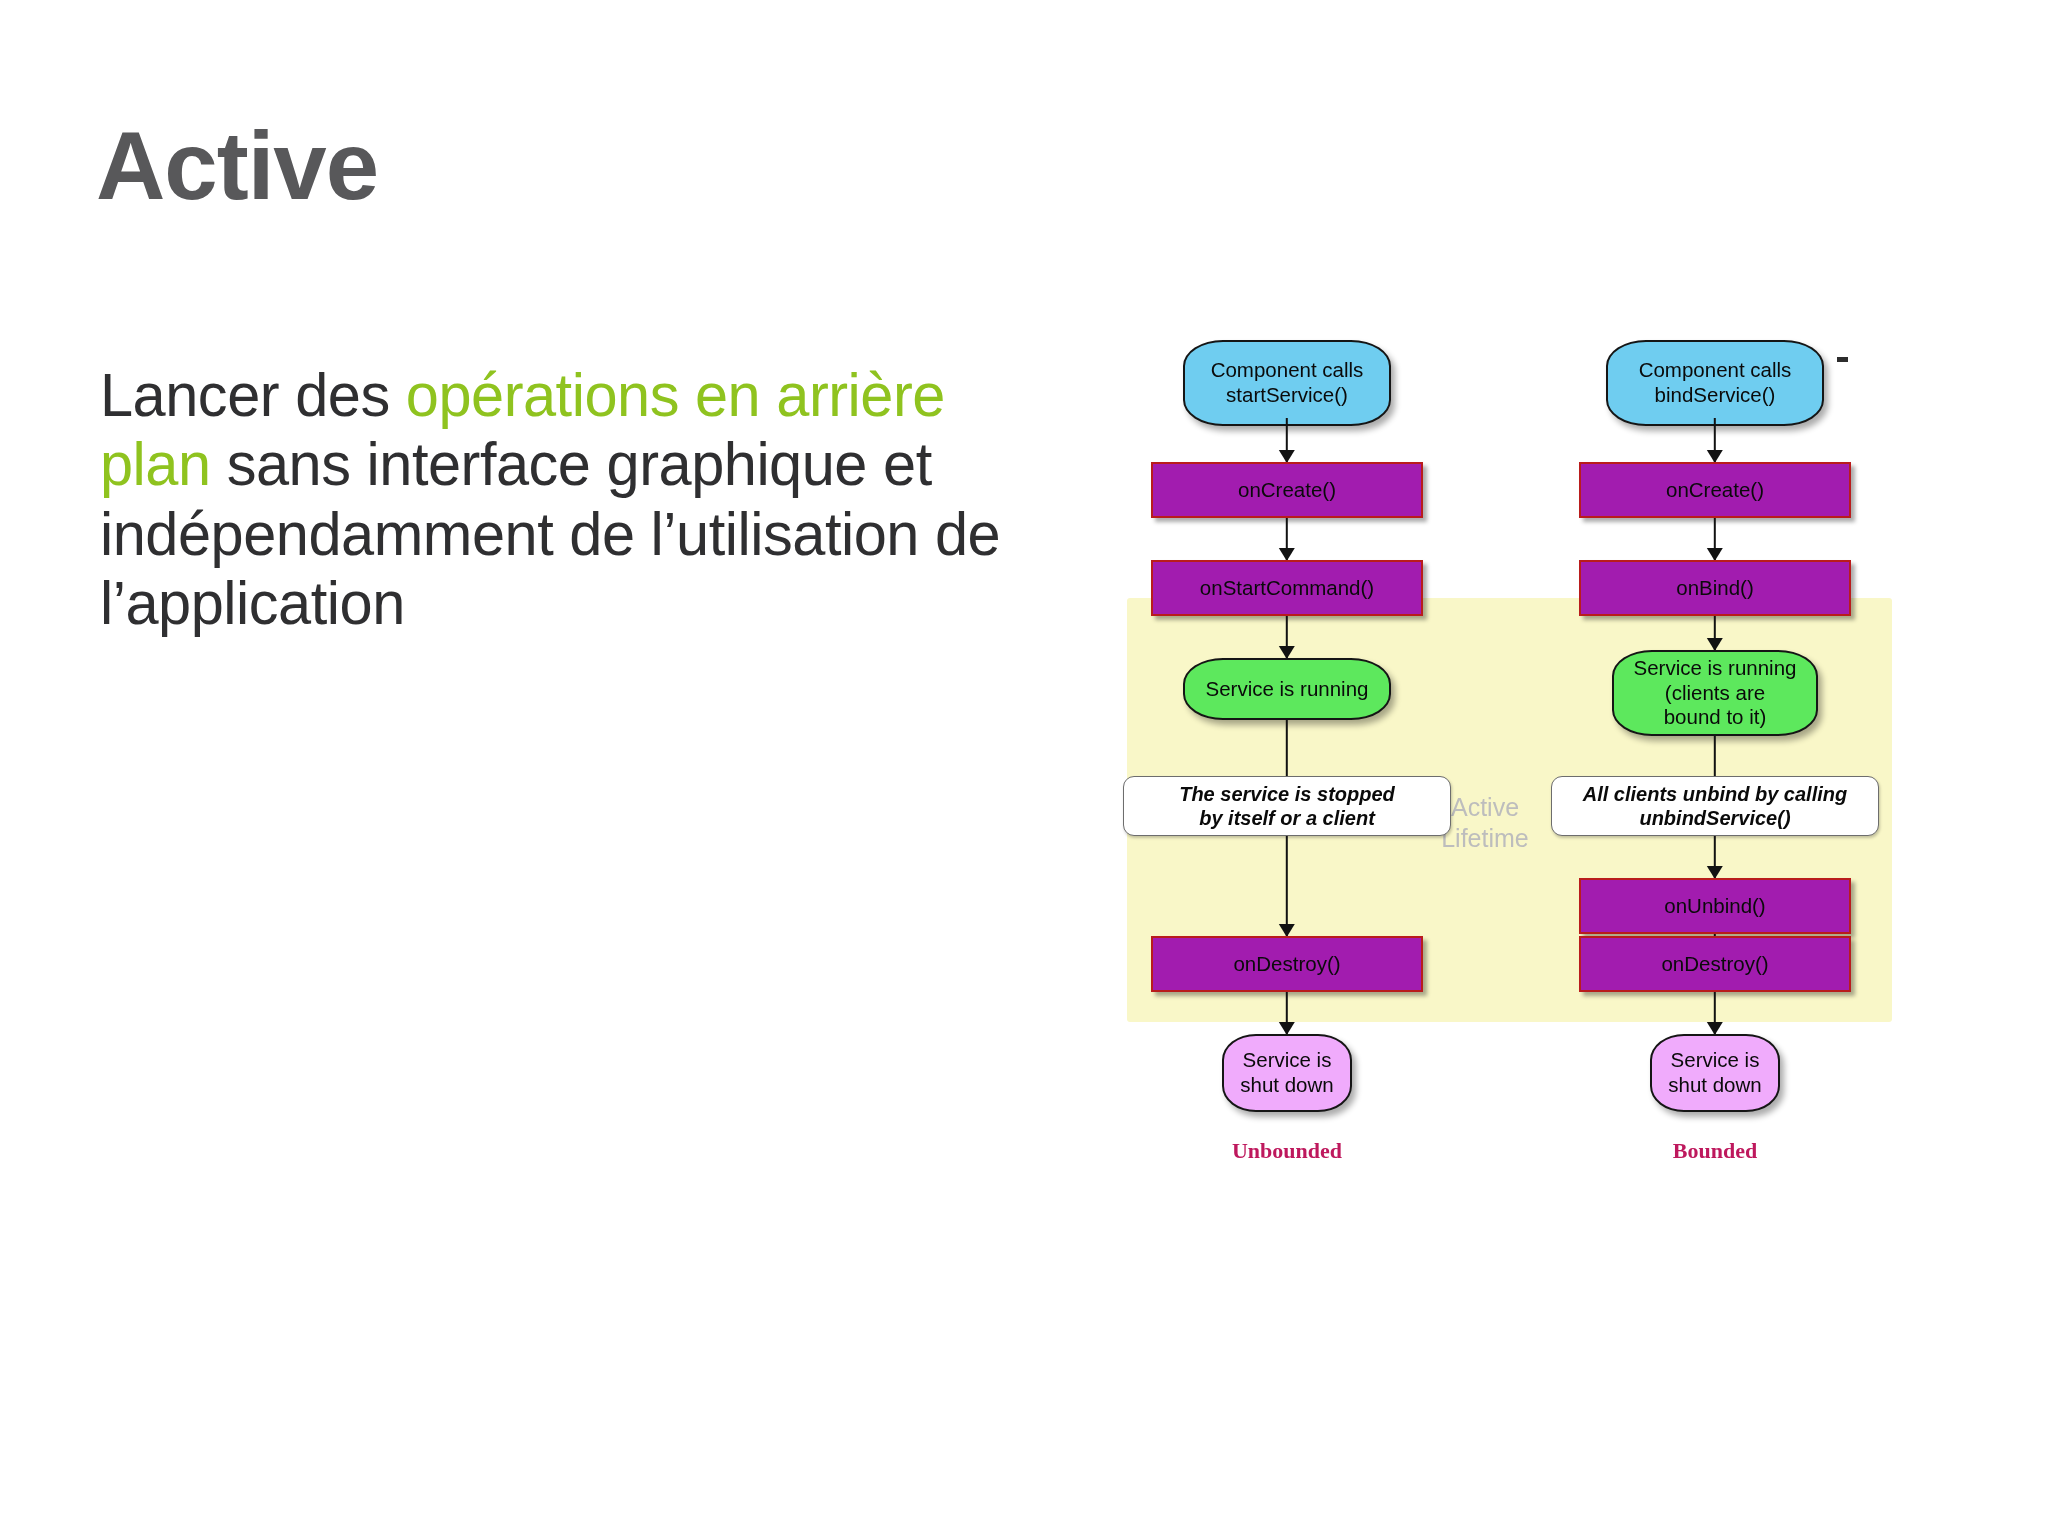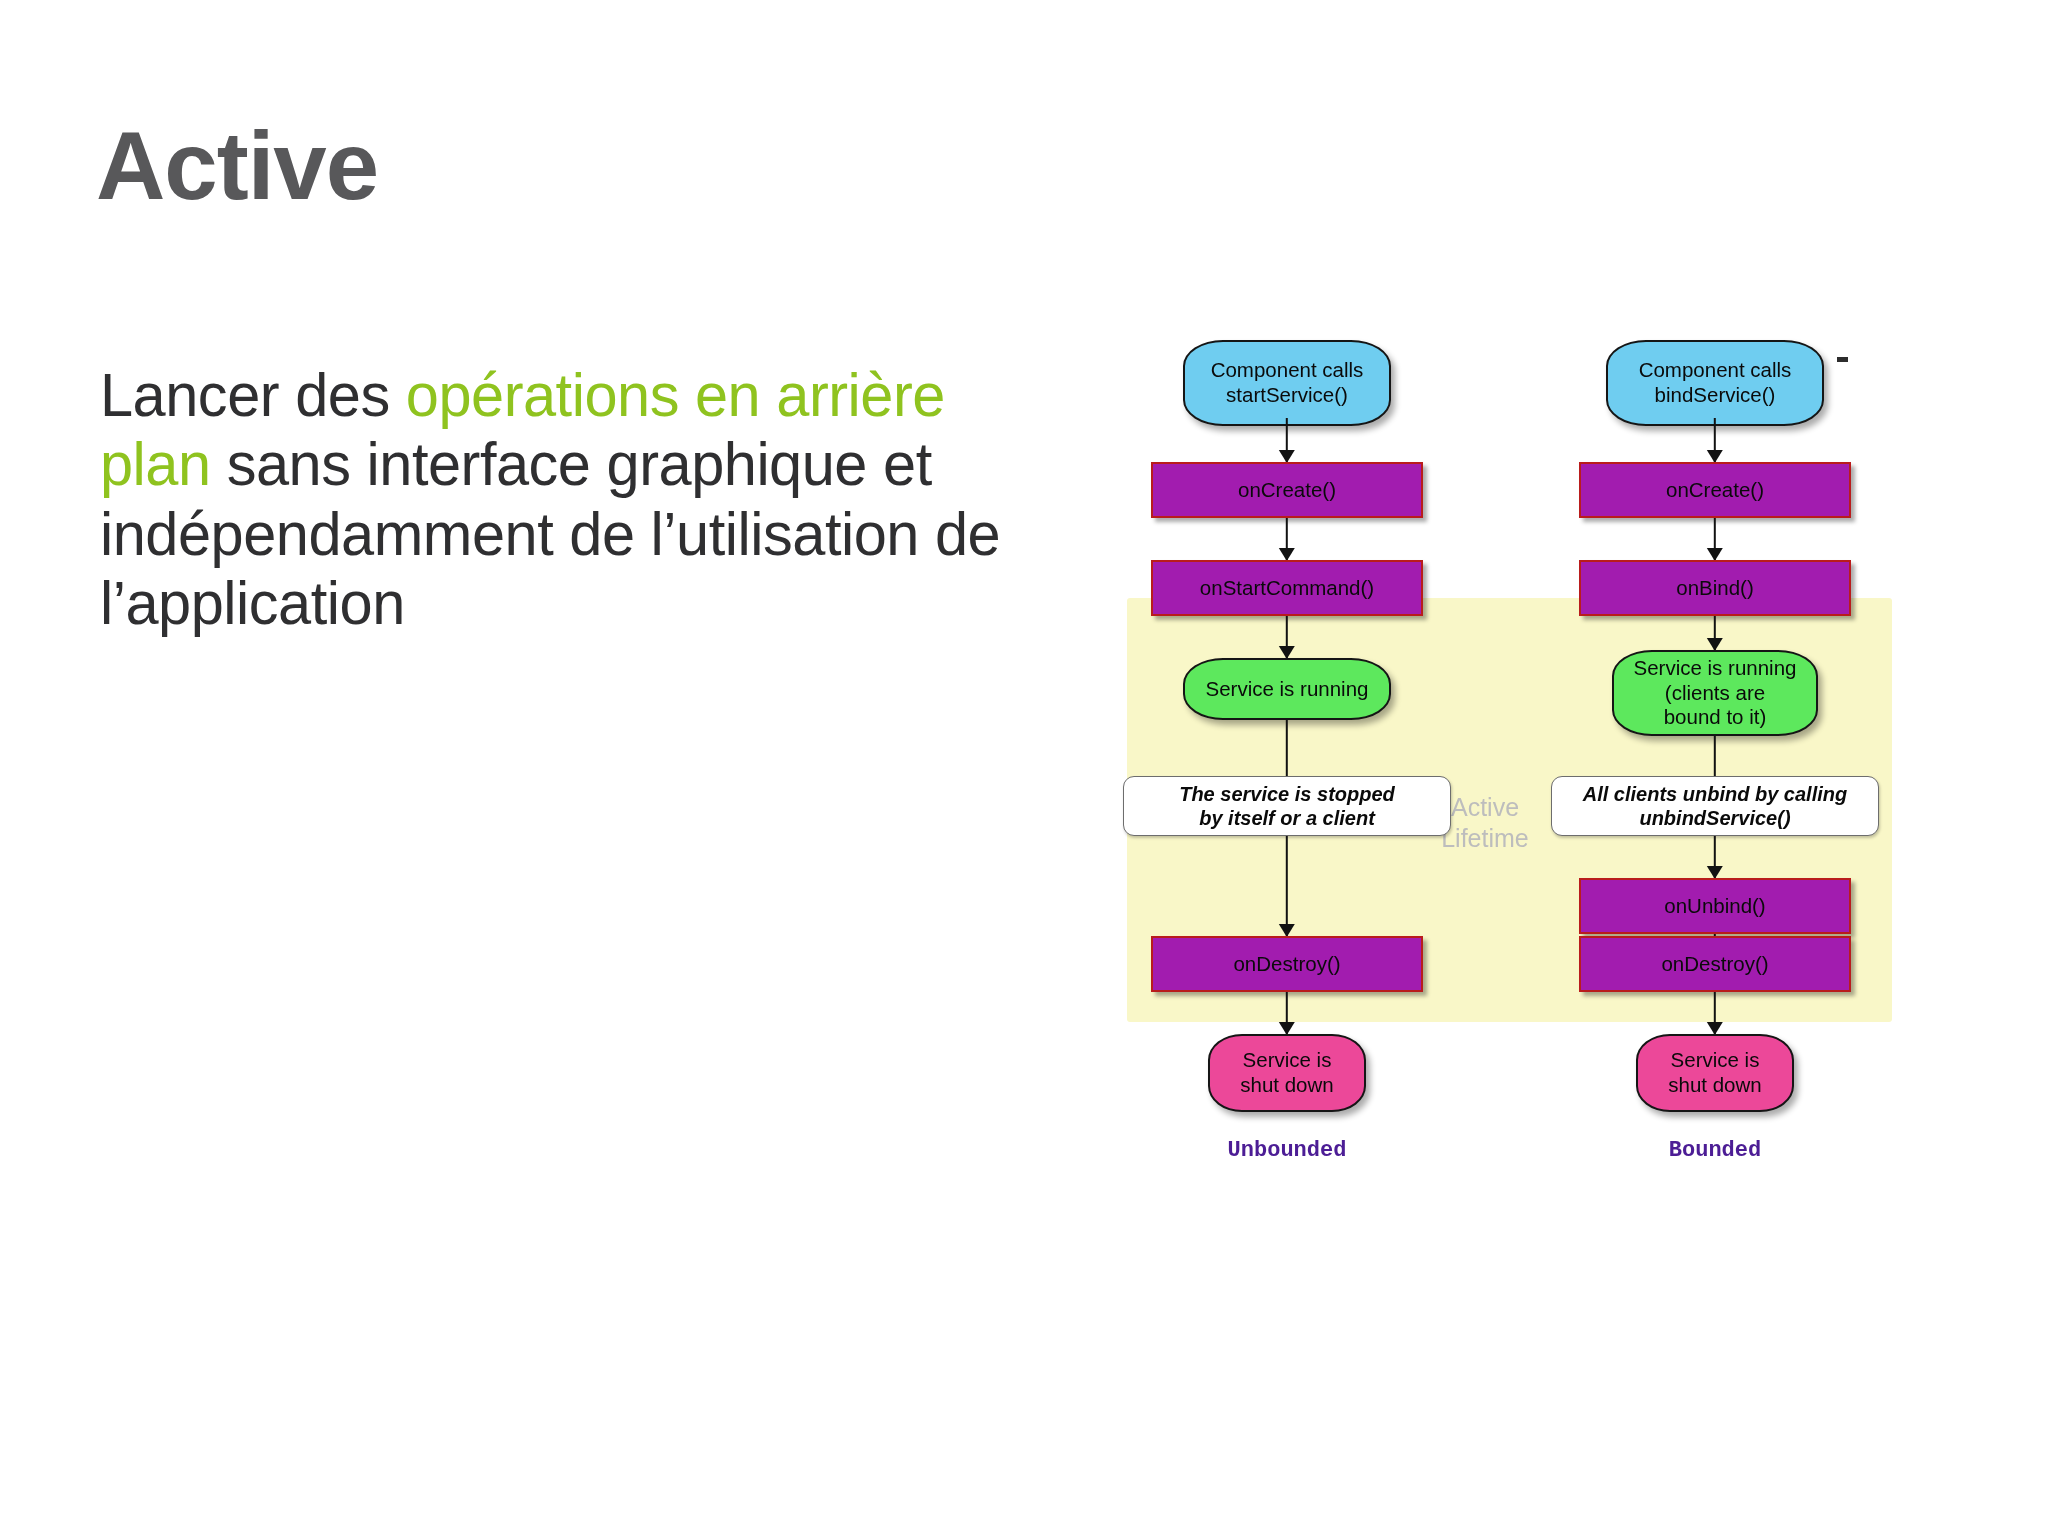--- a/index.html
+++ b/index.html
@@ -110,23 +110,23 @@
     width: 208px;
     background: #5de85d;
     border: 2.5px solid #151515;
     border-radius: 40px / 26px;
     box-shadow: 4px 5px 6px rgba(0,0,0,0.33);
     height: 62px;
   }
   .node.state.tall { height: 86px; width: 206px; }
 
   .node.stop {
-    width: 158px;
+    width: 130px;
     height: 78px;
-    background: #ec4899;
+    background: #f0abfc;
     border: 2.5px solid #151515;
     border-radius: 34px / 26px;
     box-shadow: 4px 5px 6px rgba(0,0,0,0.33);
   }
 
   .node.callout {
     background: #ffffff;
     border: 1.5px solid #6d6d6d;
     border-radius: 11px;
     font-style: italic;
@@ -152,24 +152,24 @@
     transform: translateX(-50%);
     border-left: 8px solid transparent;
     border-right: 8px solid transparent;
     border-top: 13px solid #121212;
   }
 
   .col-caption {
     position: absolute;
     left: 50%;
     transform: translateX(-50%);
-    font-family: Liberation Mono, monospace;
+    font-family: Liberation Serif, serif;
     font-weight: bold;
     font-size: 22px;
-    color: #4c1d95;
+    color: #be185d;
     white-space: nowrap;
     text-align: right;
   }
 
   .lifetime-label {
     position: absolute;
     left: 304px;
     top: 452px;
     width: 132px;
     text-align: center;

